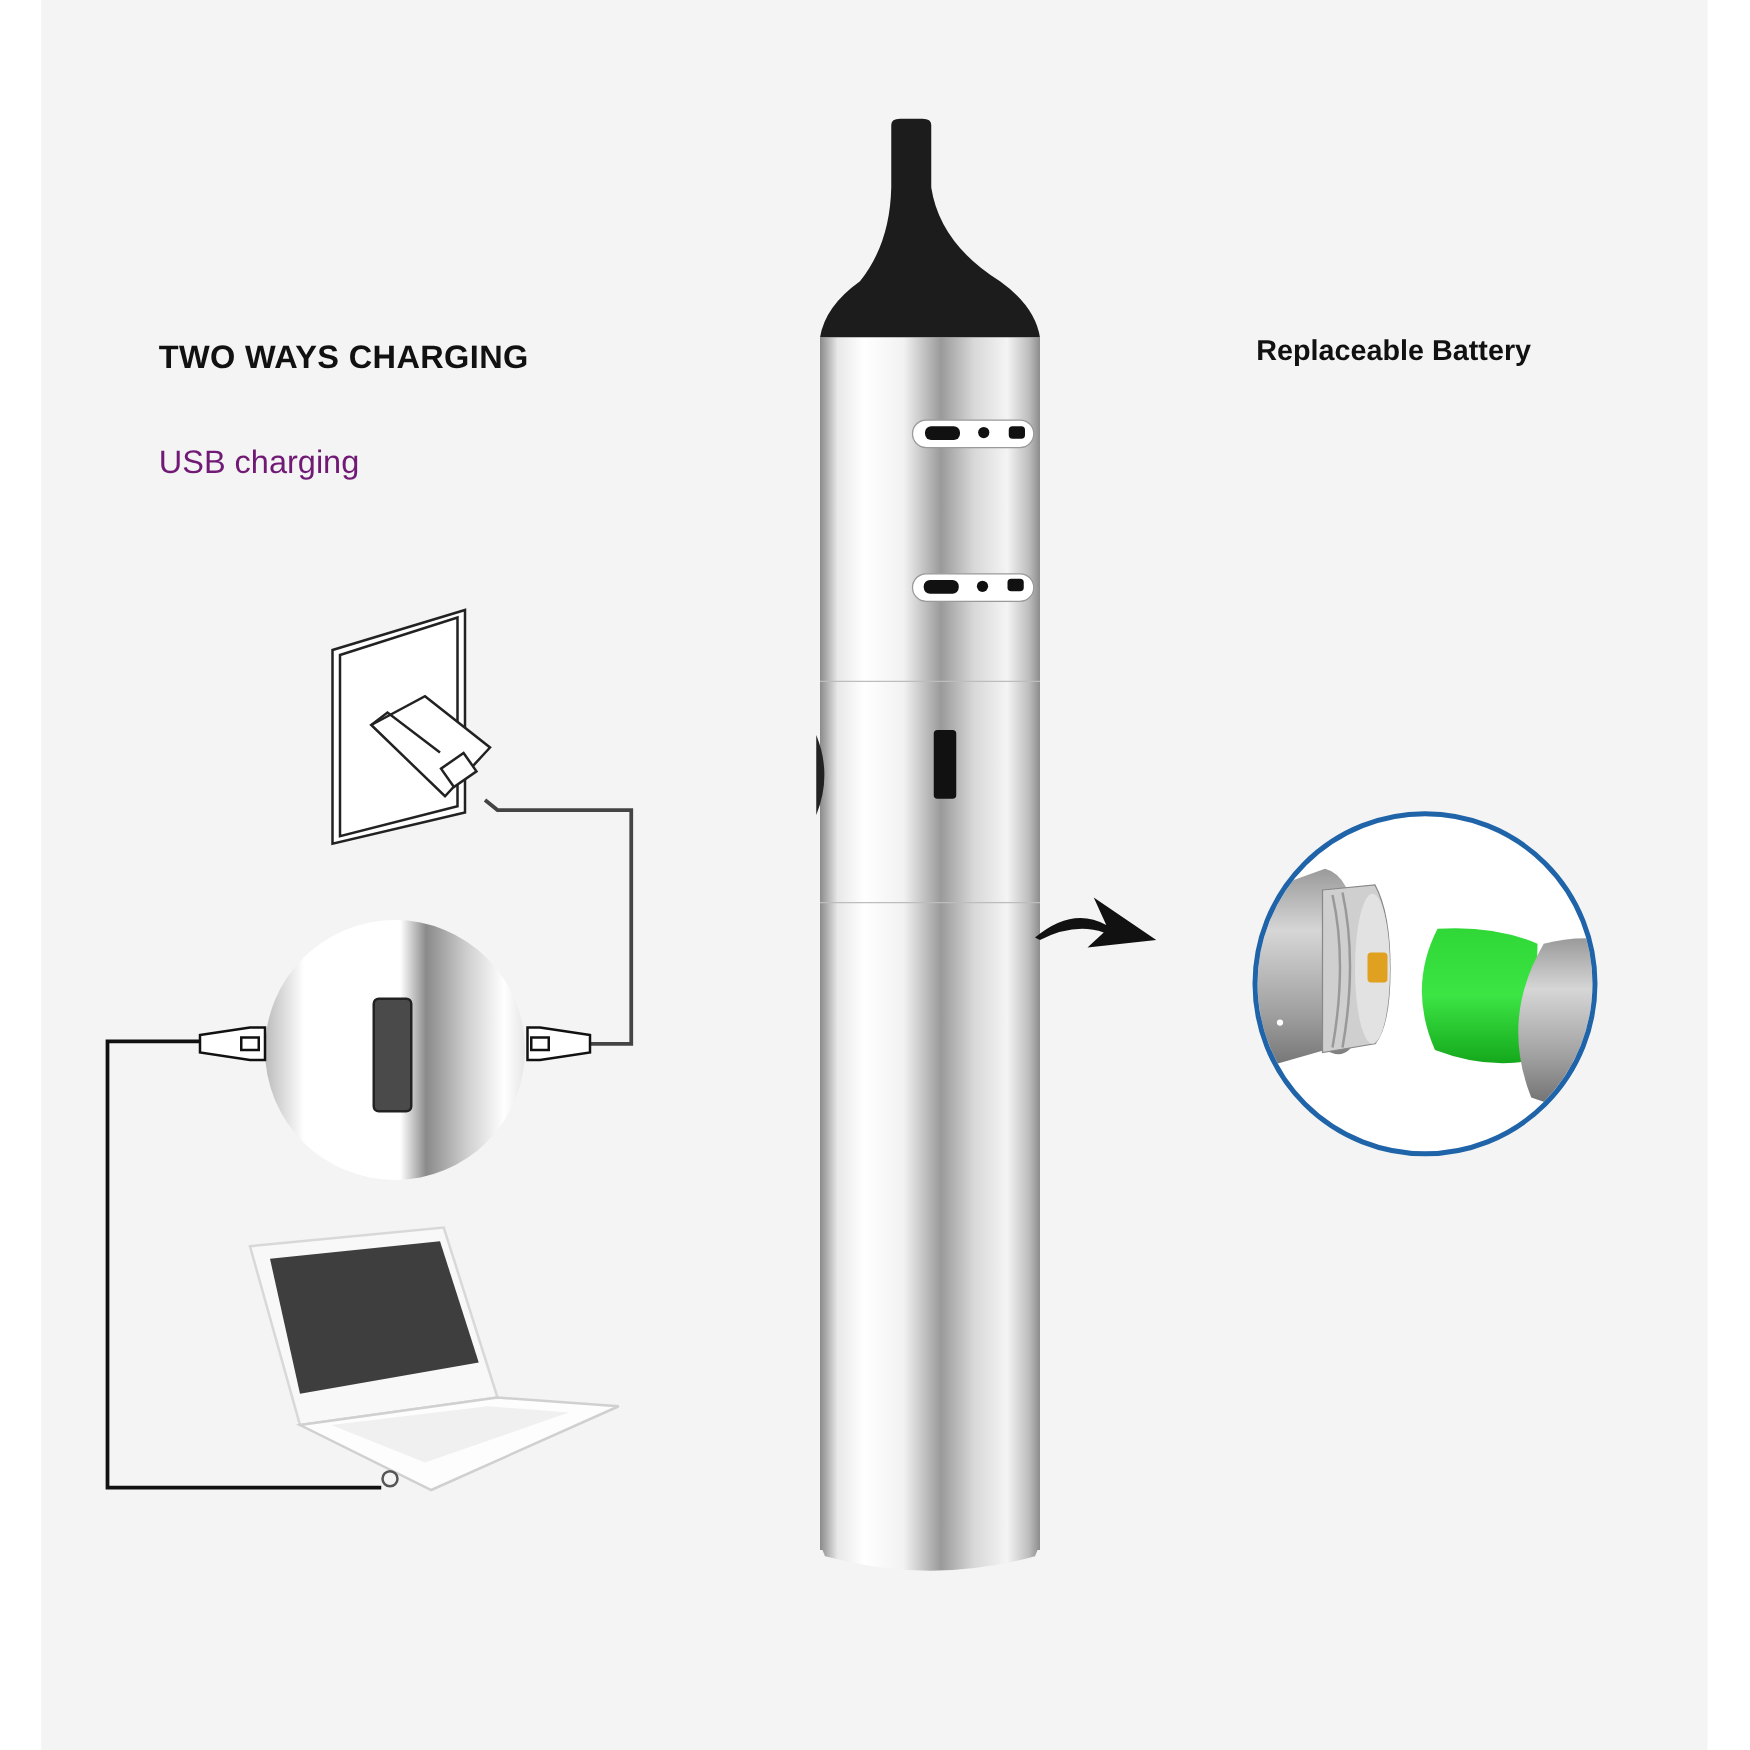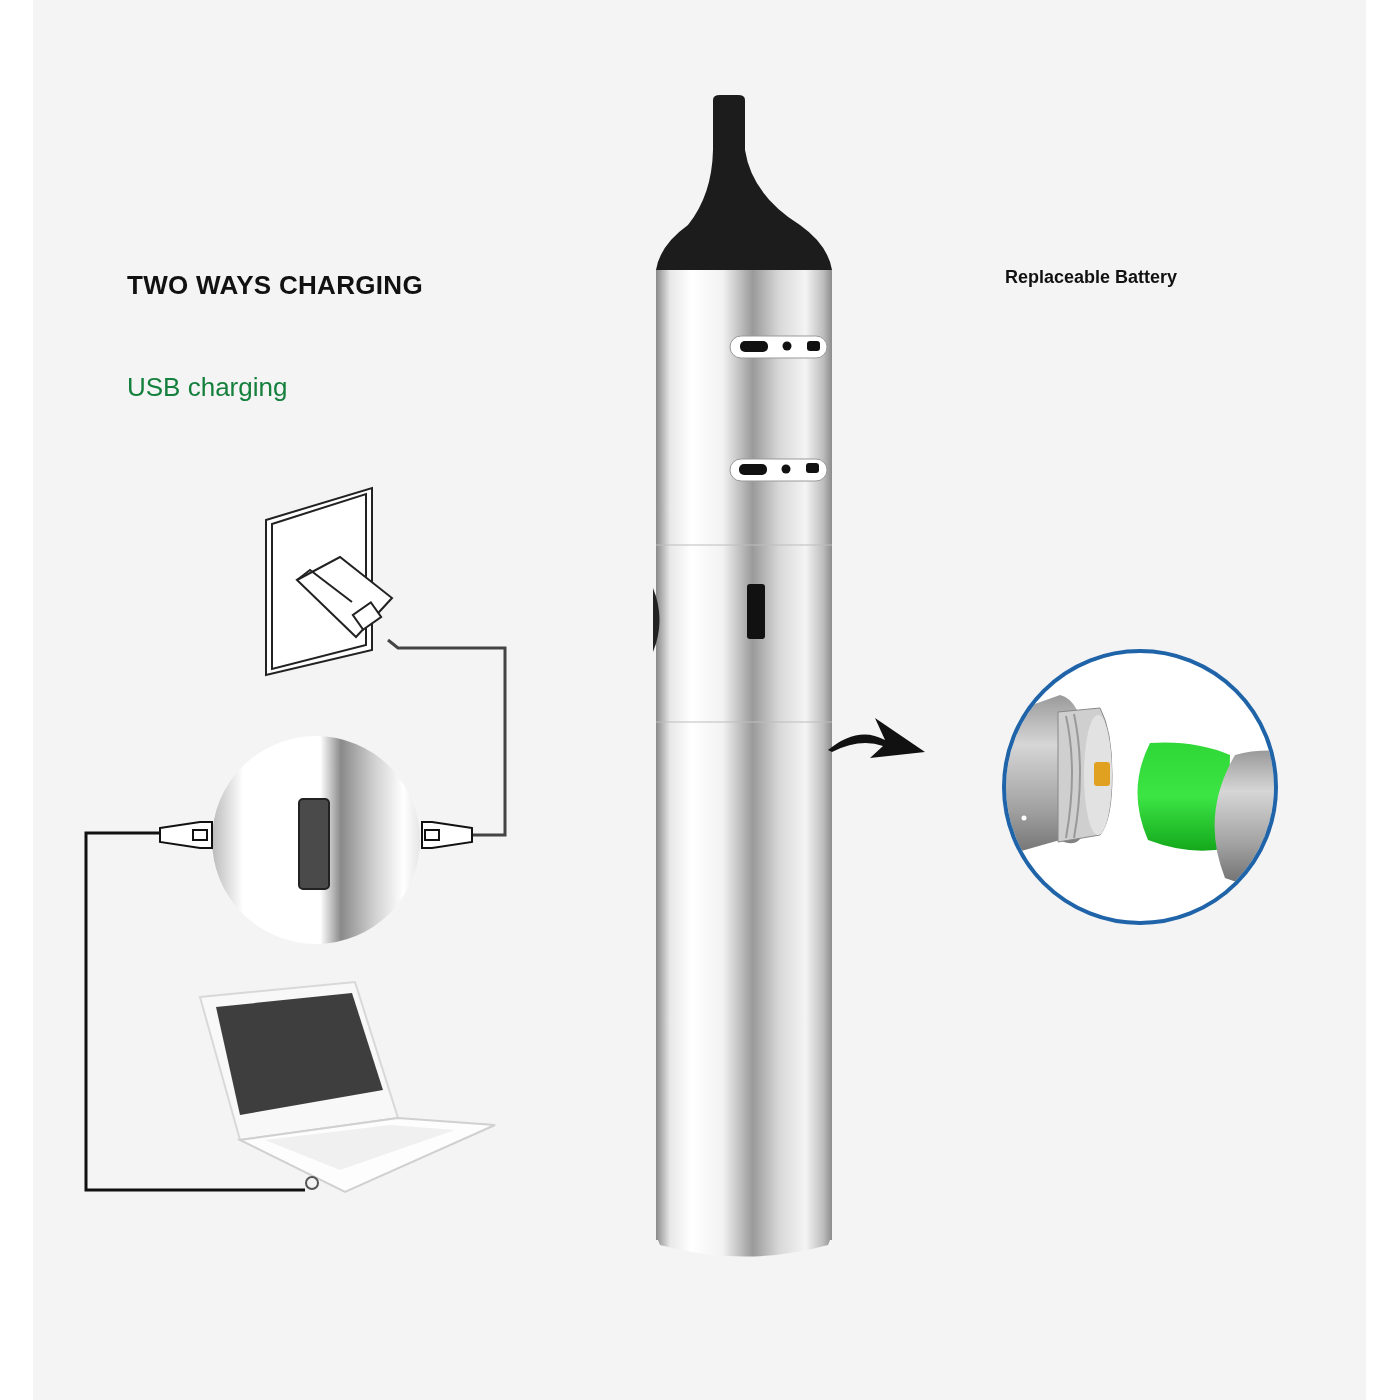--- a/index.html
+++ b/index.html
@@ -1,20 +1,20 @@
 <!DOCTYPE html>
 <html><head>
 <meta charset="utf-8">
 <style>
   html, body { margin: 0; padding: 0; }
   body { width: 1400px; height: 1400px; background: #ffffff; position: relative; overflow: hidden; font-family: "Liberation Sans", sans-serif; }
   .panel { position: absolute; left: 33px; top: 0; width: 1333px; height: 1400px; background: #f4f4f4; }
   .title-left { position: absolute; left: 127px; top: 270px; font-size: 26px; font-weight: bold; color: #111; letter-spacing: 0.3px; font-family: Liberation Sans, sans-serif; }
-  .sub-left { position: absolute; left: 127px; top: 372px; font-size: 26px; color: #15803d; font-family: "Liberation Sans", sans-serif; }
-  .title-right { position: absolute; left: 1005px; top: 267px; font-size: 18px; font-weight: bold; color: #111; font-family: "Liberation Sans", sans-serif; }
+  .sub-left { position: absolute; left: 127px; top: 354px; font-size: 26px; color: #701a75; font-family: "Liberation Sans", sans-serif; }
+  .title-right { position: absolute; left: 1005px; top: 267px; font-size: 23px; font-weight: bold; color: #111; font-family: "Liberation Sans", sans-serif; }
   svg.art { position: absolute; left: 0; top: 0; }
 </style>
 </head>
 <body>
 
 <div class="panel"></div>
 
 <div class="title-left">TWO WAYS CHARGING</div>
 <div class="sub-left">USB charging</div>
 <div class="title-right">Replaceable Battery</div>

